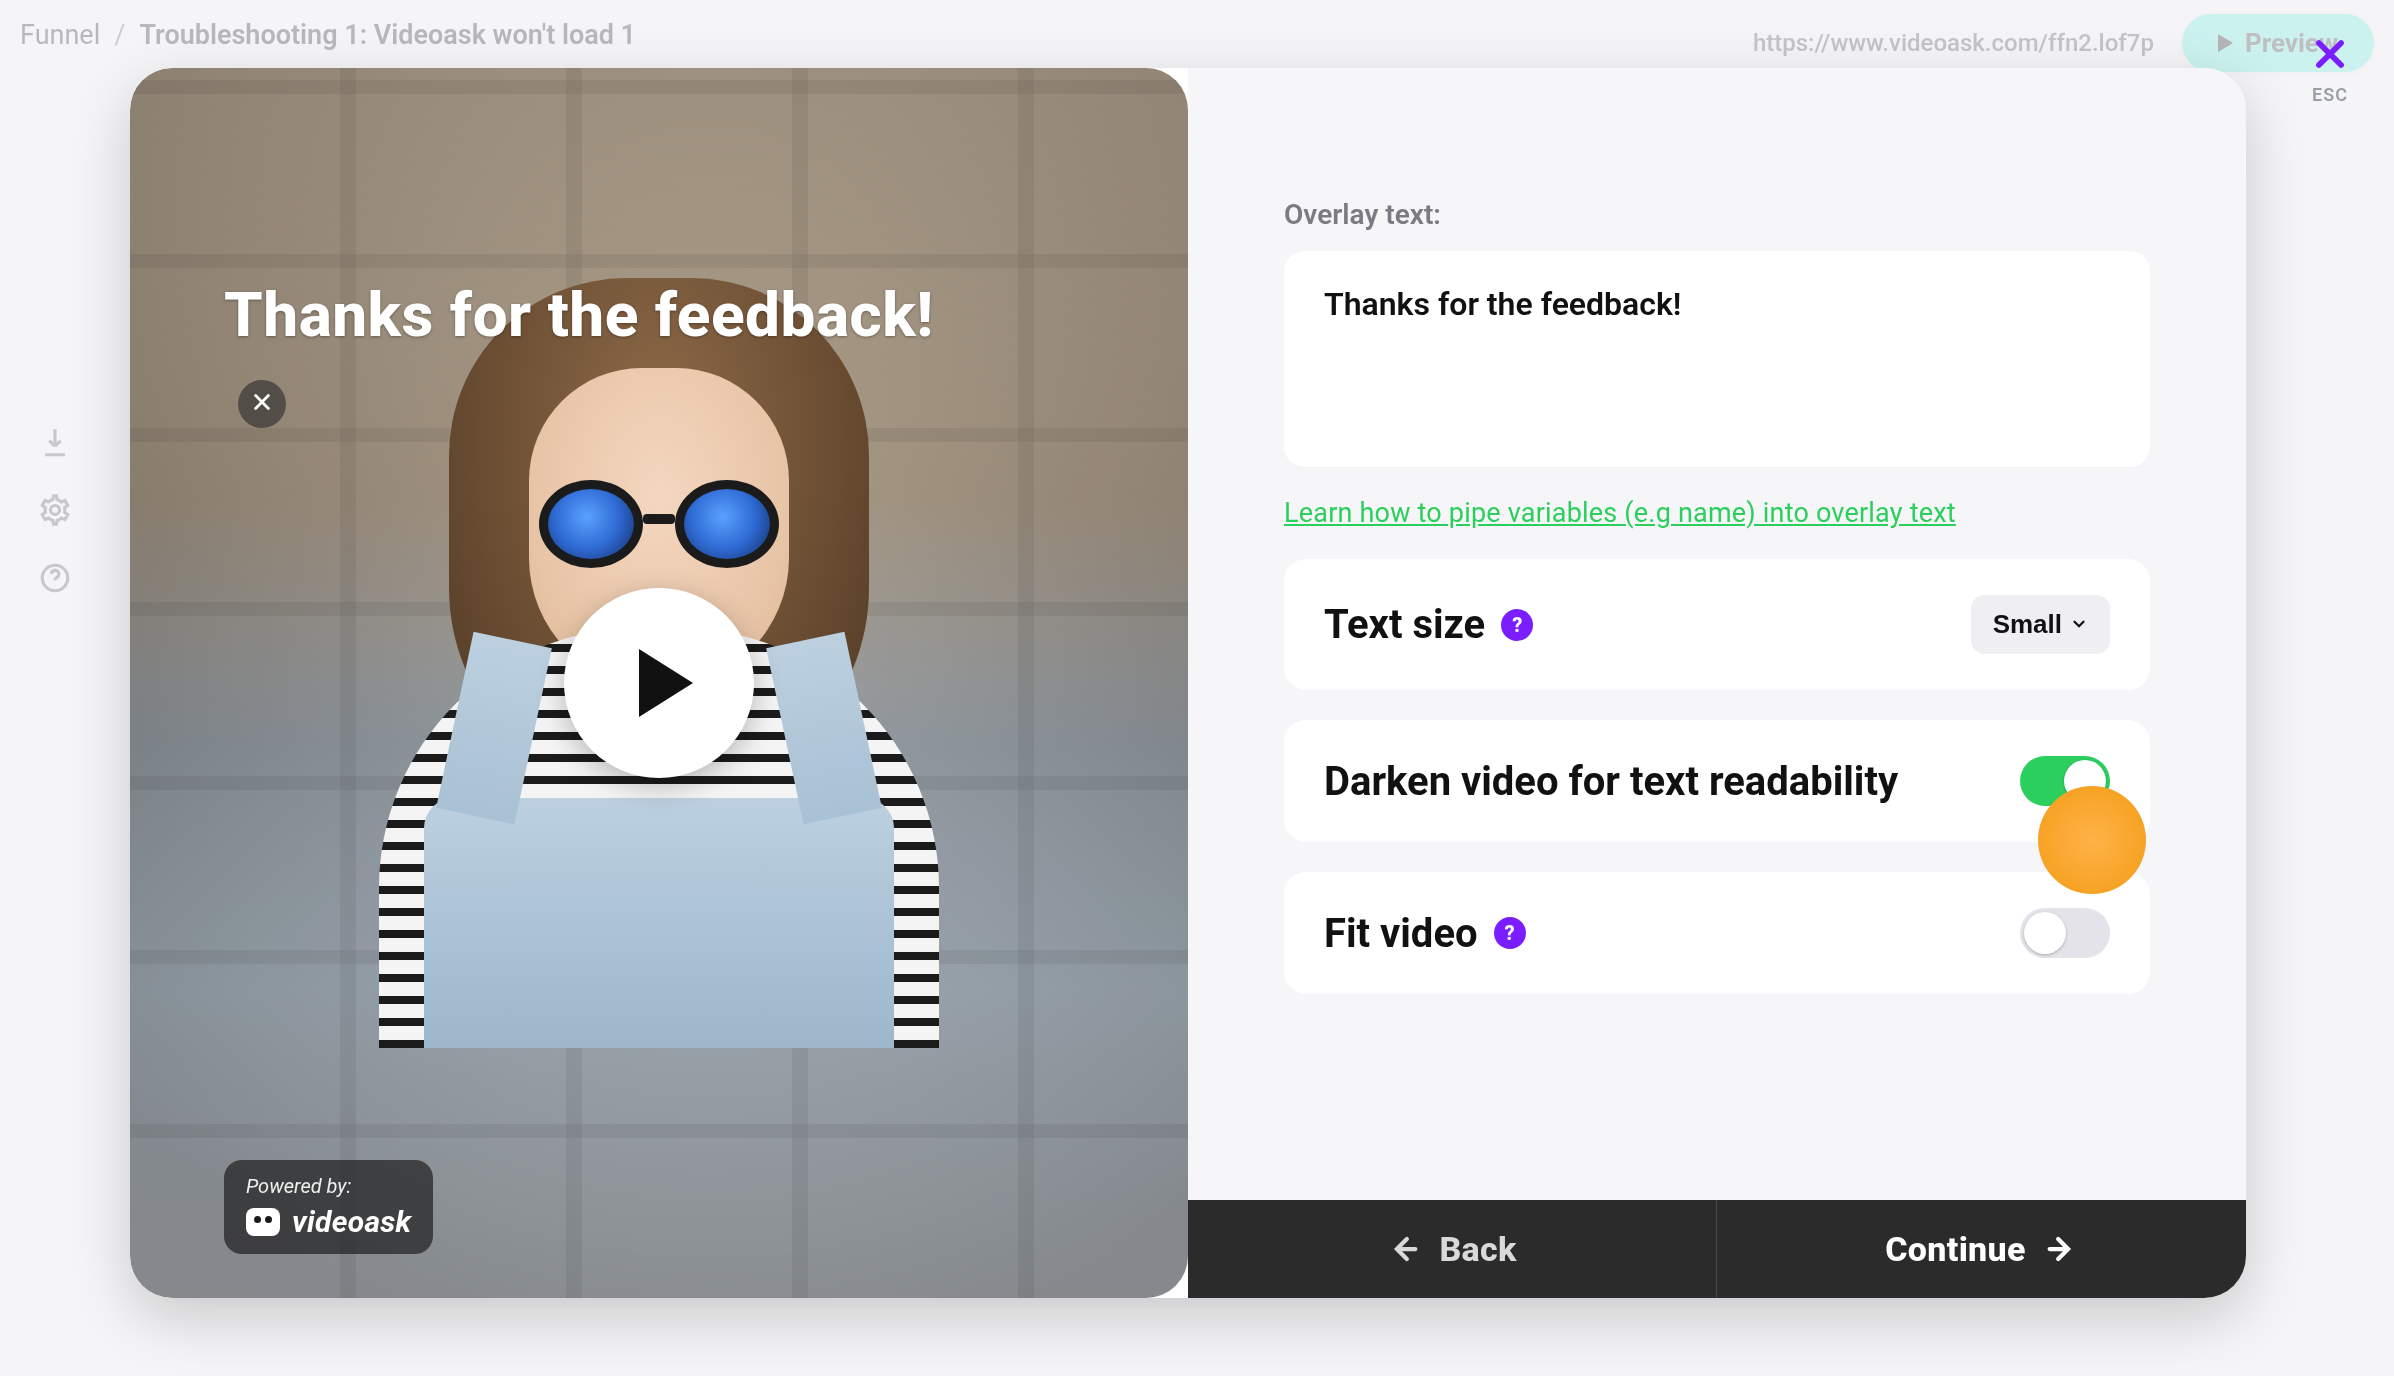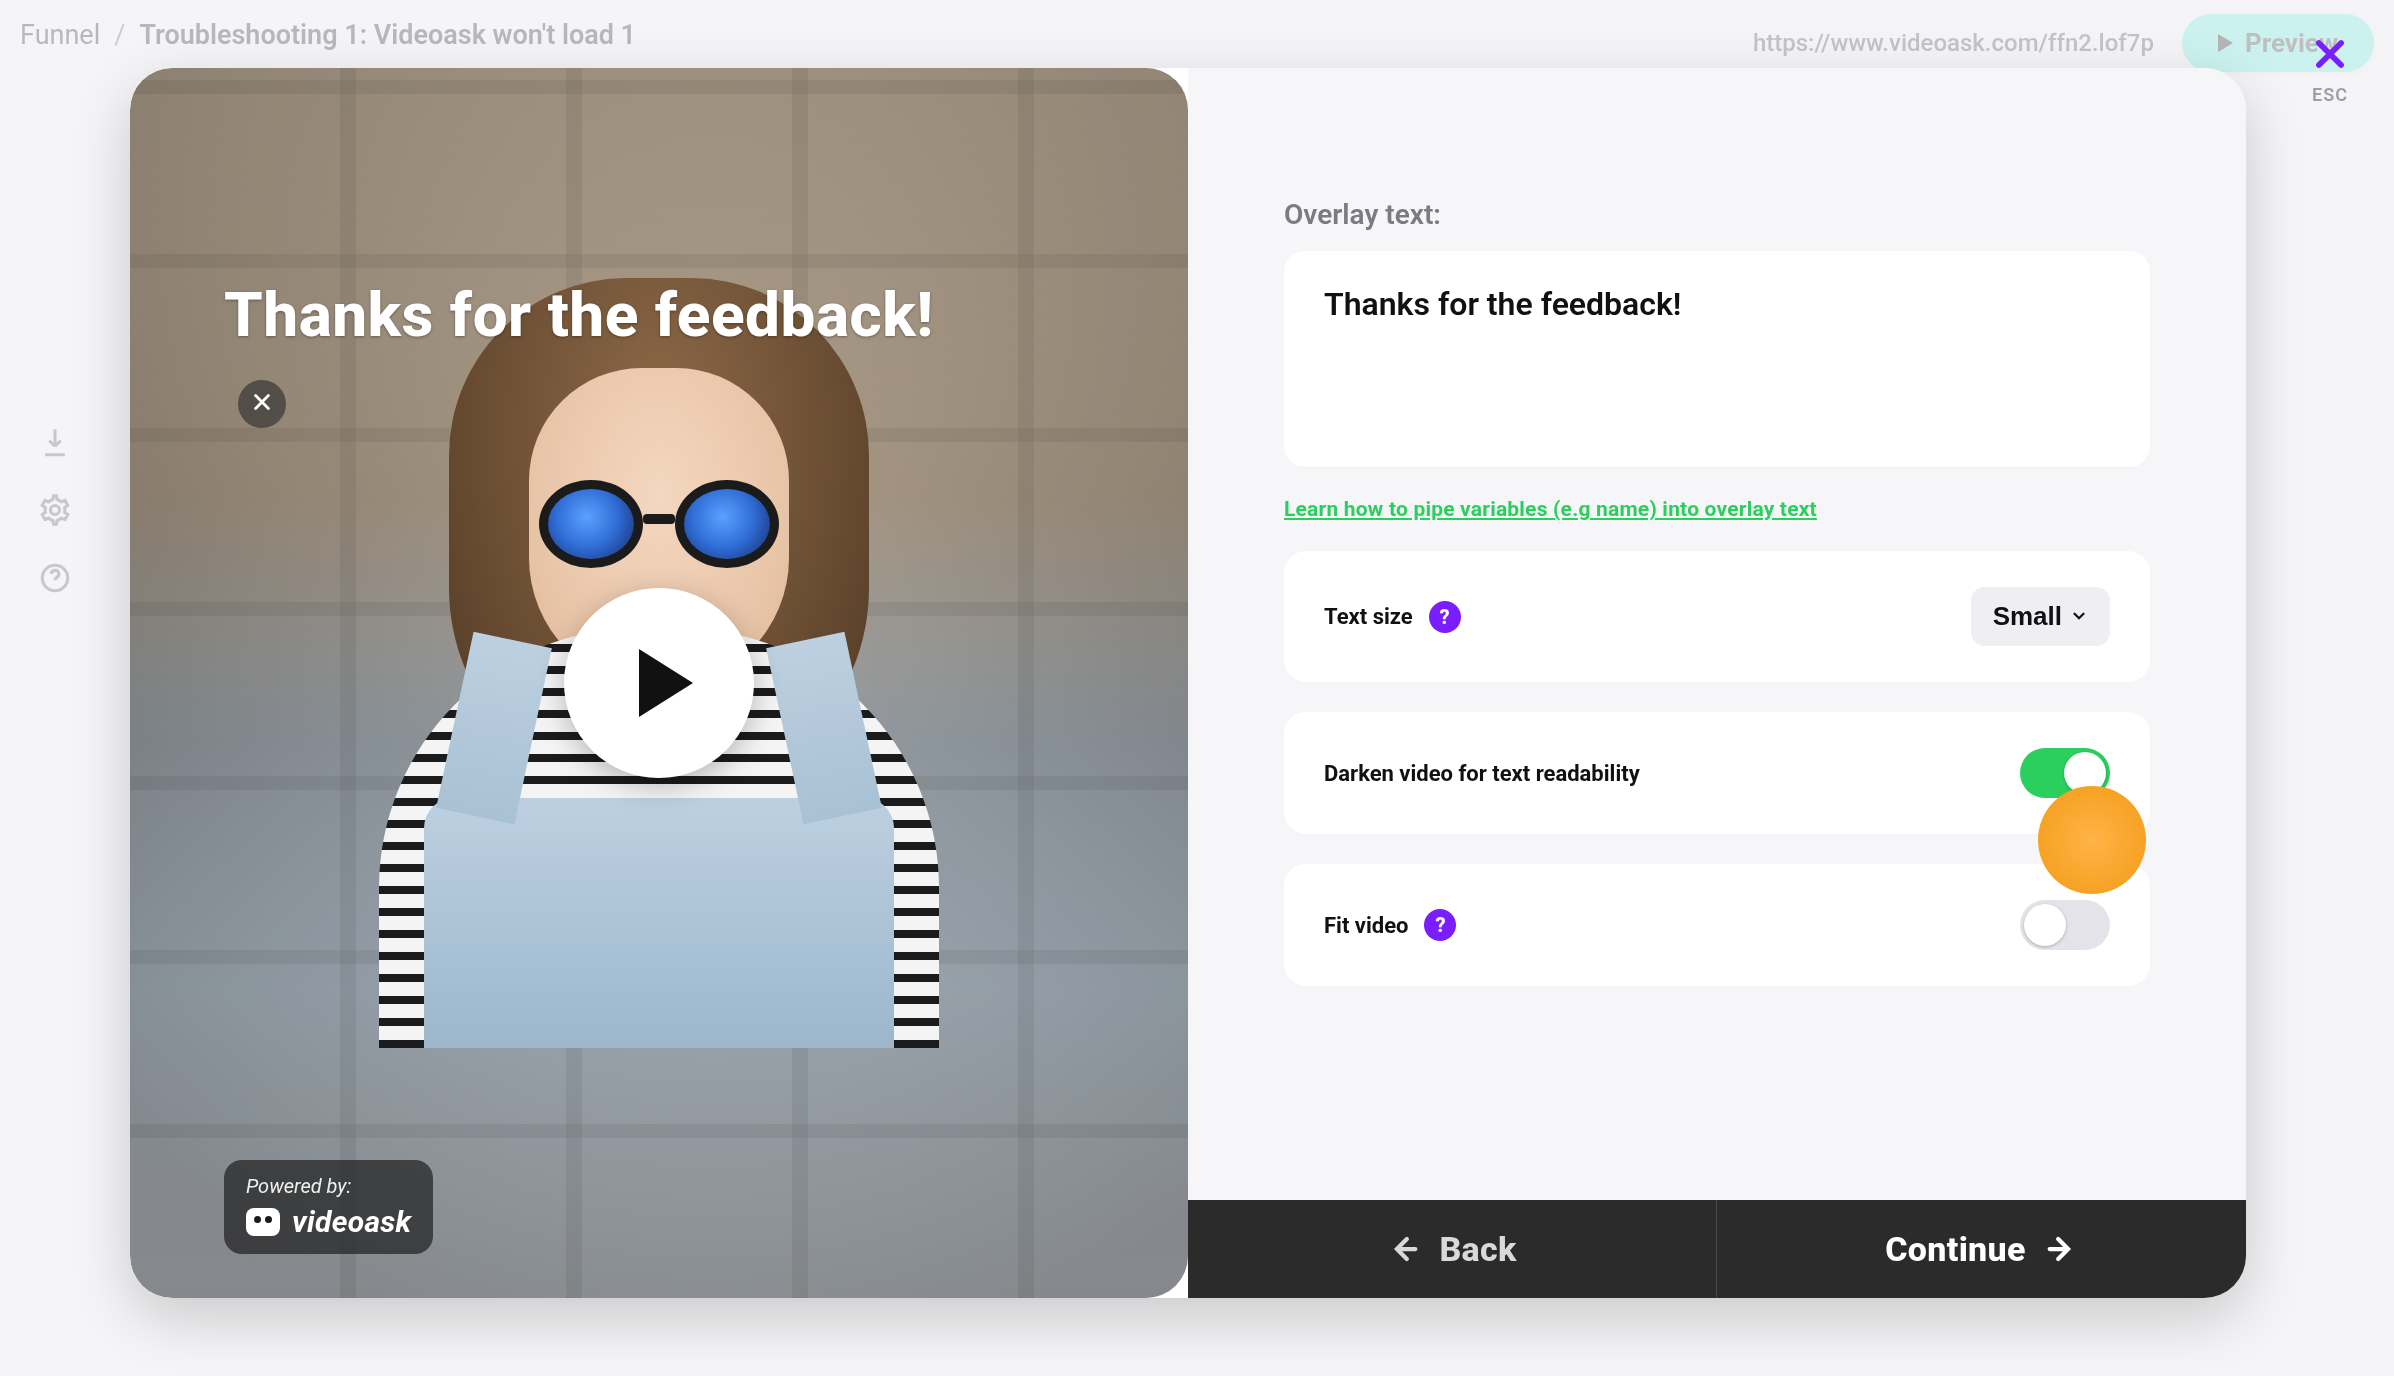--- a/index.html
+++ b/index.html
@@ -276,40 +276,40 @@
       font-weight: 600;
       color: #111;
       resize: none;
       outline: none;
       box-shadow: 0 1px 0 rgba(0,0,0,.02);
       font-family: inherit;
     }
     .learn-link {
       display: inline-block;
       margin-top: 26px;
-      font-size: 21px;
-      font-weight: 700;
+      font-size: 27px;
+      font-weight: 400;
       color: #2bcf5d;
       text-decoration: underline;
       cursor: pointer;
       letter-spacing: .2px;
     }
 
     .card {
       background: #fff;
       border-radius: 22px;
       padding: 36px 40px;
       display: flex;
       align-items: center;
       justify-content: space-between;
       margin-top: 30px;
     }
     .card:first-of-type { margin-top: 64px; }
     .card .left { display: flex; align-items: center; gap: 16px; }
-    .card .label { font-size: 22px; font-weight: 700; color: #111; }
+    .card .label { font-size: 40px; font-weight: 700; color: #111; }
 
     .help-badge {
       width: 32px; height: 32px; border-radius: 50%;
       background: #7a1dff; color: #fff;
       display: inline-flex; align-items: center; justify-content: center;
       font-size: 20px; font-weight: 800;
       cursor: pointer;
     }
 
     .select-pill {

